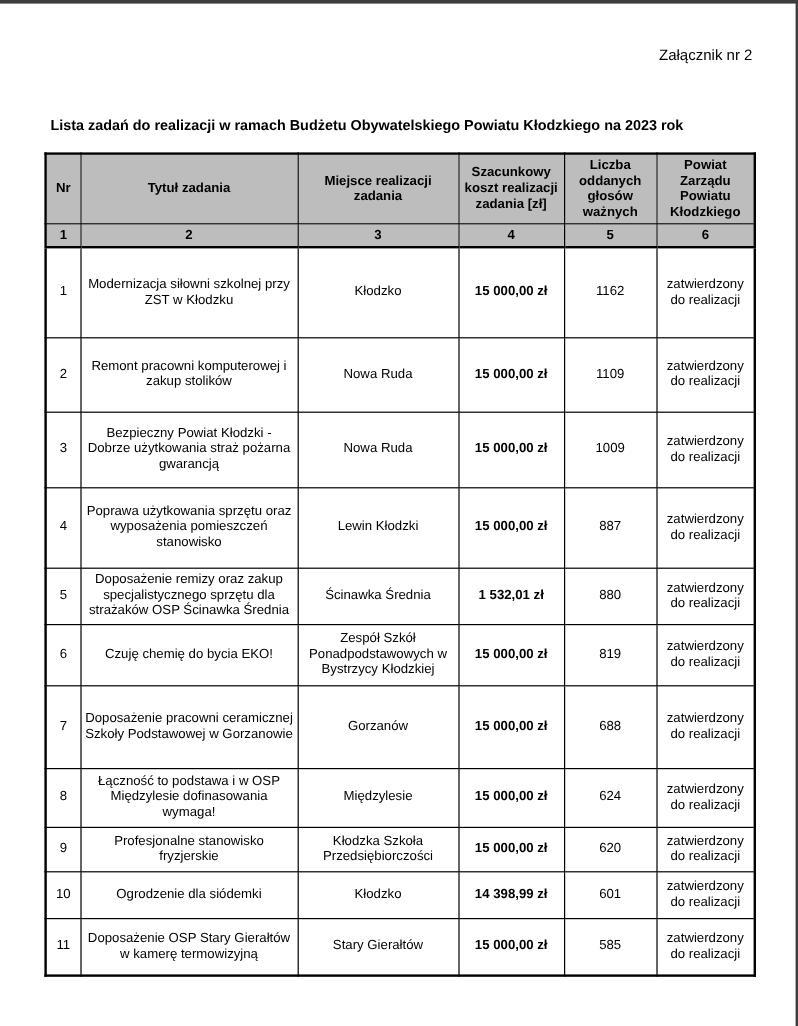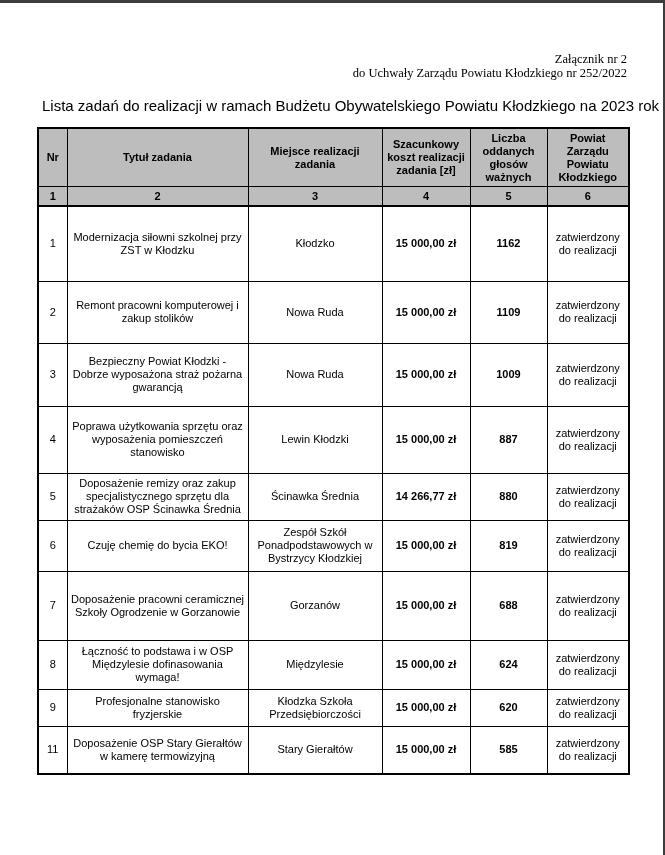--- a/index.html
+++ b/index.html
@@ -15,34 +15,34 @@
   .page-edge-top {
     position: absolute; top: 0; left: 0; right: 0; height: 3px;
     background: #3d3d3d;
   }
   .page-edge-right {
     position: absolute; top: 0; right: 0; bottom: 0; width: 2px;
     background: #3d3d3d;
   }
   .attachment {
     position: absolute;
-    top: 52px;
+    top: 39px;
     right: 38px;
     text-align: right;
-    font-family: Liberation Serif, serif;
+    font-family: Liberation Sans, sans-serif;
     font-size: 12.5px;
     line-height: 14px;
     white-space: nowrap;
   }
   .doc-title {
     position: absolute;
     top: 97px;
     left: 42px;
-    font-size: 15px;
-    font-weight: normal;
+    font-size: 12px;
+    font-weight: bold;
     white-space: nowrap;
   }
   table.tasks {
     position: absolute;
     top: 127px;
     left: 37px;
     width: 591px;
     border-collapse: collapse;
     table-layout: fixed;
     border: 2px solid #000000;
@@ -61,21 +61,21 @@
     font-weight: bold;
     height: 55px;
   }
   tr.numrow td {
     background: #bdbdbd;
     font-weight: bold;
     height: 16px;
     border-bottom: 2px solid #000000;
   }
   td.cost { text-align: right; padding-right: 3px; font-weight: bold; }
-  td.votes { font-weight: bold; }
+  td.votes { font-weight: normal; }
   
   tr.r0  { height: 75px; }
   tr.r1  { height: 62px; }
   tr.r2  { height: 63px; }
   tr.r3  { height: 67px; }
   tr.r4  { height: 47px; }
   tr.r5  { height: 51px; }
   tr.r6  { height: 69px; }
   tr.r7  { height: 49px; }
   tr.r8  { height: 37px; }
@@ -84,21 +84,20 @@
 </style>
 </head>
 <body>
 
 <div class="page">
   <div class="page-edge-top"></div>
   <div class="page-edge-right"></div>
 
   <div class="attachment">
     <div>Załącznik nr 2</div>
-    <div>do Uchwały Zarządu Powiatu Kłodzkiego nr 252/2022</div>
   </div>
 
   <div class="doc-title">Lista zadań do realizacji w ramach Budżetu Obywatelskiego Powiatu Kłodzkiego na 2023 rok</div>
 
   <table class="tasks">
     <colgroup>
       <col style="width:29px">
         <col style="width:181px">
         <col style="width:134px">
       <col style="width:88px">
@@ -135,53 +134,53 @@
       <tr class="r1">
         <td>2</td>
         <td>Remont pracowni komputerowej i zakup stolików</td>
         <td>Nowa Ruda</td>
         <td class="cost">15 000,00 zł</td>
         <td class="votes">1109</td>
         <td>zatwierdzony do realizacji</td>
       </tr>
       <tr class="r2">
         <td>3</td>
-        <td>Bezpieczny Powiat Kłodzki - Dobrze wyposażona straż pożarna gwarancją</td>
+        <td>Bezpieczny Powiat Kłodzki - Dobrze użytkowania straż pożarna gwarancją</td>
         <td>Nowa Ruda</td>
         <td class="cost">15 000,00 zł</td>
         <td class="votes">1009</td>
         <td>zatwierdzony do realizacji</td>
       </tr>
       <tr class="r3">
         <td>4</td>
         <td>Poprawa użytkowania sprzętu oraz wyposażenia pomieszczeń stanowisko</td>
         <td>Lewin Kłodzki</td>
         <td class="cost">15 000,00 zł</td>
         <td class="votes">887</td>
         <td>zatwierdzony do realizacji</td>
       </tr>
       <tr class="r4">
         <td>5</td>
         <td>Doposażenie remizy oraz zakup specjalistycznego sprzętu dla strażaków OSP Ścinawka Średnia</td>
         <td>Ścinawka Średnia</td>
-        <td class="cost">14 266,77 zł</td>
+        <td class="cost">1 532,01 zł</td>
         <td class="votes">880</td>
         <td>zatwierdzony do realizacji</td>
       </tr>
       <tr class="r5">
         <td>6</td>
         <td>Czuję chemię do bycia EKO!</td>
         <td>Zespół Szkół Ponadpodstawowych w Bystrzycy Kłodzkiej</td>
         <td class="cost">15 000,00 zł</td>
         <td class="votes">819</td>
         <td>zatwierdzony do realizacji</td>
       </tr>
       <tr class="r6">
         <td>7</td>
-        <td>Doposażenie pracowni ceramicznej Szkoły Ogrodzenie w Gorzanowie</td>
+        <td>Doposażenie pracowni ceramicznej Szkoły Podstawowej w Gorzanowie</td>
         <td>Gorzanów</td>
         <td class="cost">15 000,00 zł</td>
         <td class="votes">688</td>
         <td>zatwierdzony do realizacji</td>
       </tr>
       <tr class="r7">
         <td>8</td>
         <td>Łączność to podstawa i w OSP Międzylesie dofinasowania wymaga!</td>
         <td>Międzylesie</td>
         <td class="cost">15 000,00 zł</td>
@@ -189,20 +188,28 @@
         <td>zatwierdzony do realizacji</td>
       </tr>
       <tr class="r8">
         <td>9</td>
         <td>Profesjonalne stanowisko fryzjerskie</td>
         <td>Kłodzka Szkoła Przedsiębiorczości</td>
         <td class="cost">15 000,00 zł</td>
         <td class="votes">620</td>
         <td>zatwierdzony do realizacji</td>
       </tr>
+      <tr class="r9">
+        <td>10</td>
+        <td>Ogrodzenie dla siódemki</td>
+        <td>Kłodzko</td>
+        <td class="cost">14 398,99 zł</td>
+        <td class="votes">601</td>
+        <td>zatwierdzony do realizacji</td>
+      </tr>
       <tr class="r10">
         <td>11</td>
         <td>Doposażenie OSP Stary Gierałtów w kamerę termowizyjną</td>
         <td>Stary Gierałtów</td>
         <td class="cost">15 000,00 zł</td>
         <td class="votes">585</td>
         <td>zatwierdzony do realizacji</td>
       </tr>
     </tbody>
   </table>

